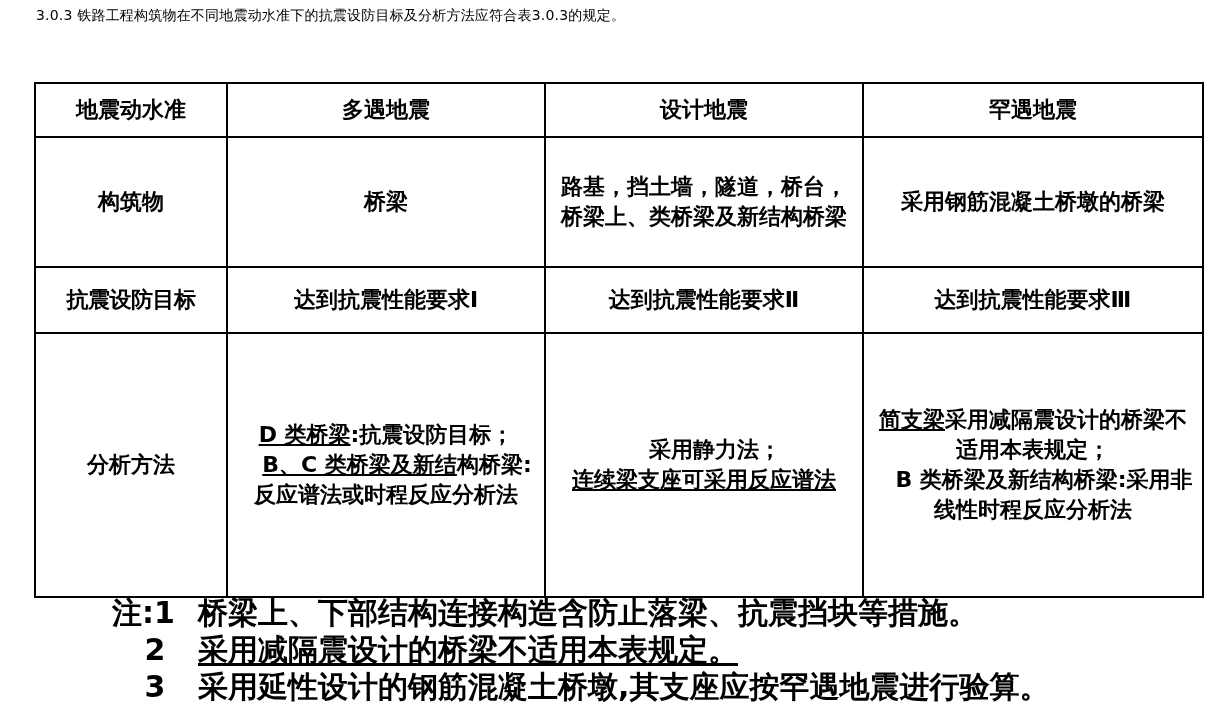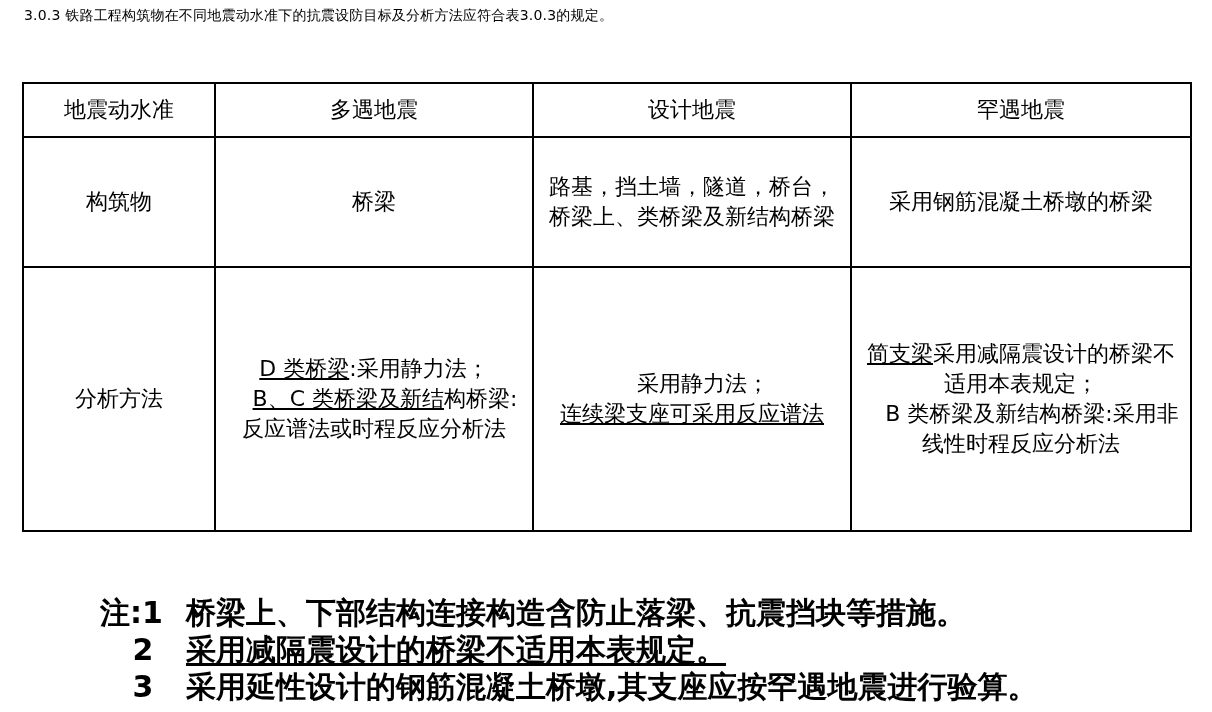--- a/index.html
+++ b/index.html
@@ -13,20 +13,21 @@
     font-family: "DejaVu Sans", "Liberation Sans", sans-serif;
     color: #000000;
     position: relative;
     overflow: hidden;
   }
   .page {
     position: relative;
     width: 968px;
     height: 712px;
     box-sizing: border-box;
+    margin-left: 12px;
   }
   .clause-line {
     position: absolute;
     top: 6px;
     left: 24px;
     font-size: 14px;
     line-height: 18px;
     letter-spacing: 0.2px;
     white-space: nowrap;
     font-weight: 500;
@@ -52,21 +53,21 @@
     left: 22px;
     width: 1168px;
     border-collapse: collapse;
     table-layout: fixed;
   }
   table.main td {
     border: 2px solid #000;
     vertical-align: middle;
     padding: 5px 8px;
     font-size: 22px;
-    font-weight: normal;
+    font-weight: bold;
     line-height: 30px;
     text-align: center;
   }
   td.colhead {
     height: 42px;
     font-size: 23px;
   }
   td.rowhead {
     font-size: 23px;
   }
@@ -147,27 +148,33 @@
         <td class="colhead">罕遇地震</td>
       </tr>
 
       <tr>
         <td class="rowhead cell-struct">构筑物</td>
         <td class="cell-struct">桥梁</td>
         <td class="cell-struct left">路基，挡土墙，隧道，桥台，桥梁上、类桥梁及新结构桥梁</td>
         <td class="cell-struct left">采用钢筋混凝土桥墩的桥梁</td>
       </tr>
 
+      <tr>
+        <td class="rowhead cell-goal squeeze">抗震设防目标</td>
+        <td class="cell-goal">达到抗震性能要求Ⅰ</td>
+        <td class="cell-goal">达到抗震性能要求Ⅱ</td>
+        <td class="cell-goal">达到抗震性能要求Ⅲ</td>
+      </tr>
 
       <tr>
         <td class="rowhead cell-method">分析方法</td>
 
         <td class="cell-method left">
           <div>
-            <span class="u">D 类桥梁</span><span>:采用静力法；</span>
+            <span class="u">D 类桥梁</span><span>:抗震设防目标；</span>
           </div>
           <div>
             <span class="u indent">B、C 类桥梁及新结</span><span>构桥梁:反应谱法或时程反应分析法</span>
           </div>
         </td>
 
         <td class="cell-method left">
           <div class="indent">采用静力法；</div>
           <div class="u">连续梁支座可采用反应谱法</div>
         </td>

